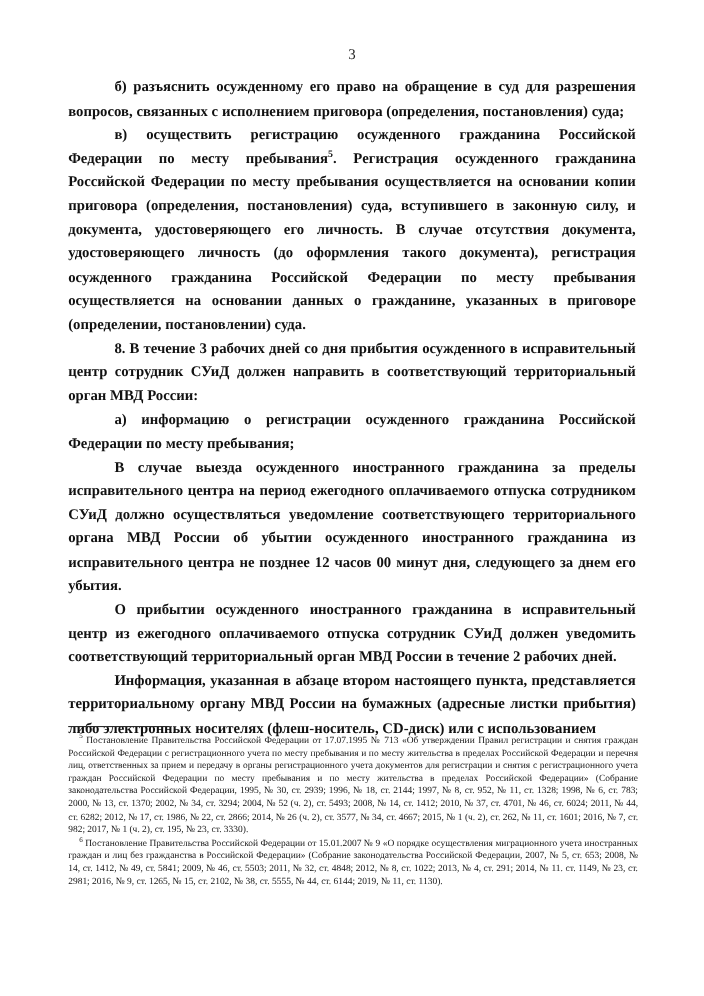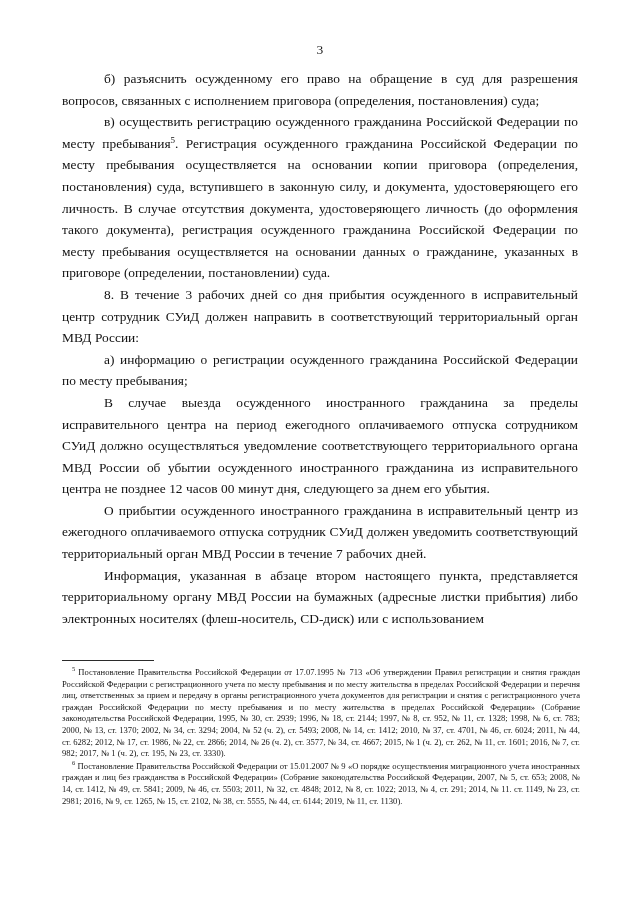--- a/index.html
+++ b/index.html
@@ -30,20 +30,21 @@
     text-align: center;
     font-size: 13.5px;
     color: #1a1a1a;
     letter-spacing: 0.2px;
   }
   .body-block {
     position: absolute;
     top: 68px;
     left: 62px;
     width: 516px;
+    font-weight: bold;
   }
   p.para {
     margin: 0;
     text-align: justify;
     text-justify: inter-word;
     text-indent: 42px;
     font-size: 13.4px;
     line-height: 21.6px;
     color: #111111;
     hyphens: none;
@@ -97,21 +98,21 @@
 
     <p class="para"><span>в) осуществить регистрацию осужденного гражданина Российской Федерации по месту пребывания</span><sup class="fnref">5</sup><span>. Регистрация осужденного гражданина Российской Федерации по месту пребывания осуществляется на основании копии приговора (определения, постановления) суда, вступившего в законную силу, и документа, удостоверяющего его личность. В случае отсутствия документа, удостоверяющего личность (до оформления такого документа), регистрация осужденного гражданина Российской Федерации по месту пребывания осуществляется на основании данных о гражданине, указанных в приговоре (определении, постановлении) суда.</span></p>
 
     <p class="para">8. В течение 3 рабочих дней со дня прибытия осужденного в исправительный центр сотрудник СУиД должен направить в соответствующий территориальный орган МВД России:</p>
 
     <p class="para">а) информацию о регистрации осужденного гражданина Российской Федерации по месту пребывания;</p>
 
 
     <p class="para">В случае выезда осужденного иностранного гражданина за пределы исправительного центра на период ежегодного оплачиваемого отпуска сотрудником СУиД должно осуществляться уведомление соответствующего территориального органа МВД России об убытии осужденного иностранного гражданина из исправительного центра не позднее 12 часов 00 минут дня, следующего за днем его убытия.</p>
 
-    <p class="para">О прибытии осужденного иностранного гражданина в исправительный центр из ежегодного оплачиваемого отпуска сотрудник СУиД должен уведомить соответствующий территориальный орган МВД России в течение 7 рабочих дней.</p>
+    <p class="para">О прибытии осужденного иностранного гражданина в исправительный центр из ежегодного оплачиваемого отпуска сотрудник СУиД должен уведомить соответствующий территориальный орган МВД России в течение 2 рабочих дней.</p>
 
     <p class="para">Информация, указанная в абзаце втором настоящего пункта, представляется территориальному органу МВД России на бумажных (адресные листки прибытия) либо электронных носителях (флеш-носитель, CD-диск) или с использованием</p>
 
   </div>
 
   <div class="footnotes">
     <div class="fn-rule"></div>
 
     <p class="footnote"><sup class="fnmark">5</sup> <span>Постановление Правительства Российской Федерации от 17.07.1995 № 713 «Об утверждении Правил регистрации и снятия граждан Российской Федерации с регистрационного учета по месту пребывания и по месту жительства в пределах Российской Федерации и перечня лиц, ответственных за прием и передачу в органы регистрационного учета документов для регистрации и снятия с регистрационного учета граждан Российской Федерации по месту пребывания и по месту жительства в пределах Российской Федерации» (Собрание законодательства Российской Федерации, 1995, № 30, ст. 2939; 1996, № 18, ст. 2144; 1997, № 8, ст. 952, № 11, ст. 1328; 1998, № 6, ст. 783; 2000, № 13, ст. 1370; 2002, № 34, ст. 3294; 2004, № 52 (ч. 2), ст. 5493; 2008, № 14, ст. 1412; 2010, № 37, ст. 4701, № 46, ст. 6024; 2011, № 44, ст. 6282; 2012, № 17, ст. 1986, № 22, ст. 2866; 2014, № 26 (ч. 2), ст. 3577, № 34, ст. 4667; 2015, № 1 (ч. 2), ст. 262, № 11, ст. 1601; 2016, № 7, ст. 982; 2017, № 1 (ч. 2), ст. 195, № 23, ст. 3330).</span></p>
 

